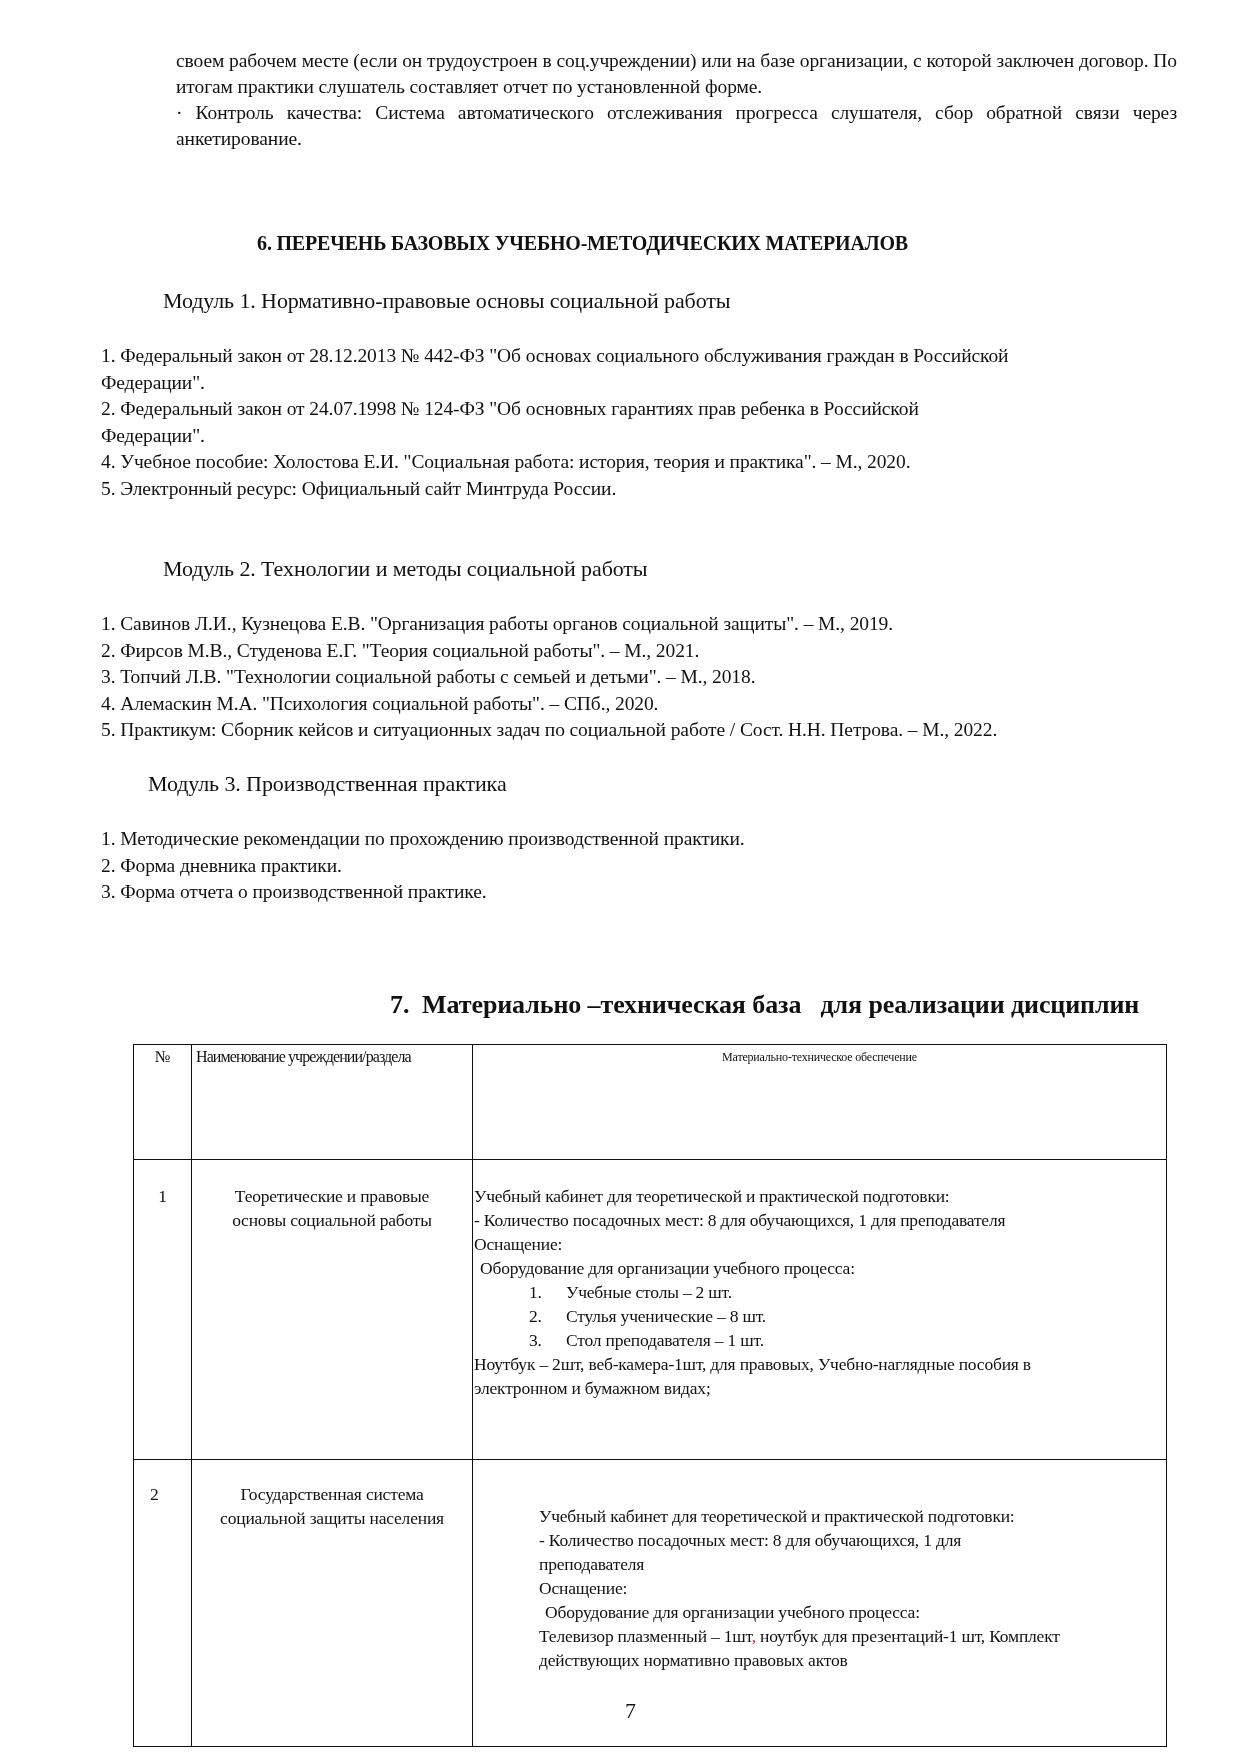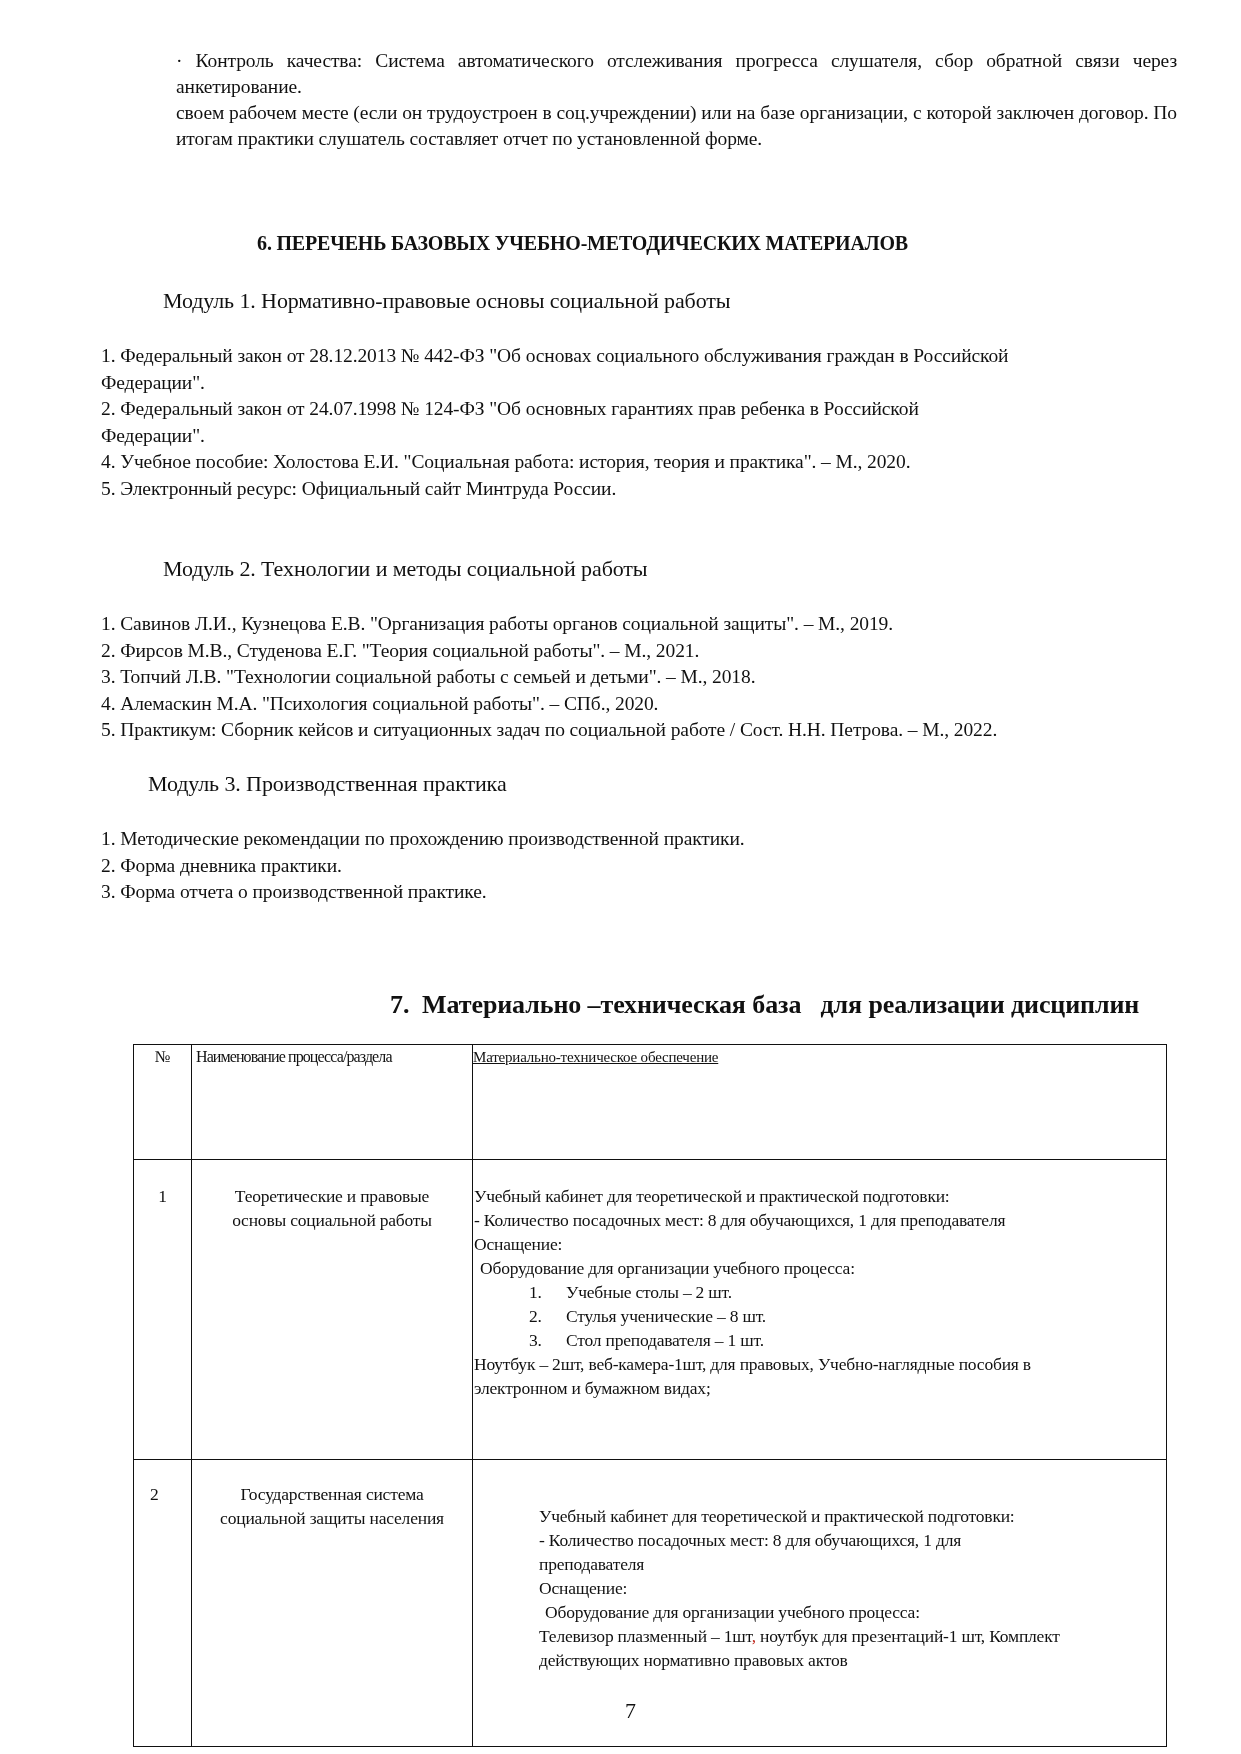--- a/index.html
+++ b/index.html
@@ -39,21 +39,21 @@
     font-size: 17.5px; line-height: 24px; letter-spacing: -0.2px;
   }
   table.mtb td {
     border: 1.6px solid #111; vertical-align: top; padding: 0;
   }
   .col-n { width: 58px; }
   .col-d { width: 281px; }
   .hdr td { height: 114px; vertical-align: middle; }
   .hdr .c-n { text-align: center; font-size: 16.5px; }
   .hdr .c-d { font-size: 16px; letter-spacing: -0.9px; white-space: nowrap; padding-left: 4px; }
-  .hdr .c-m { font-size: 15px; text-decoration: underline; }
+  .hdr .c-m { text-align: center; font-size: 12px; }
   .r1 td { height: 275px; }
   .r2 td { height: 242px; }
   .c-num { text-align: center; padding-top: 24px !important; }
   .r2 .c-num { padding-top: 22px !important; text-align: left; padding-left: 16px !important; }
   .c-name { text-align: center; padding-top: 24px !important; }
   .r2 .c-name { padding-top: 22px !important; }
   .r1 .c-mat { padding-top: 24px !important; padding-left: 1px !important; }
   .r2 .c-mat { padding-top: 44px !important; padding-left: 66px !important; }
   .mat-line { white-space: nowrap; }
   .indent1 { padding-left: 6px; }
@@ -63,22 +63,22 @@
   .pagenum {
     left: 0; width: 1241px; top: 1698px; text-align: center; font-size: 22px;
     padding-left: 20px; box-sizing: border-box;
   }
   .red { color: #c0281e; }
 </style>
 </head>
 <body>
 
 <div class="abs para" style="top:48px;">
+  <p>своем рабочем месте (если он трудоустроен в соц.учреждении) или на базе организации, с которой заключен договор. По итогам практики слушатель составляет отчет по установленной форме.</p>
   <p>· Контроль качества: Система автоматического отслеживания прогресса слушателя, сбор обратной связи через анкетирование.</p>
-  <p>своем рабочем месте (если он трудоустроен в соц.учреждении) или на базе организации, с которой заключен договор. По итогам практики слушатель составляет отчет по установленной форме.</p>
 </div>
 
 <div class="abs h6">6. ПЕРЕЧЕНЬ БАЗОВЫХ УЧЕБНО-МЕТОДИЧЕСКИХ МАТЕРИАЛОВ</div>
 
 <div class="abs module" style="left:163px; top:288px;">Модуль 1. Нормативно-правовые основы социальной работы</div>
 <div class="abs reflist" style="top:343px;">
   <div>1. Федеральный закон от 28.12.2013 № 442-ФЗ "Об основах социального обслуживания граждан в Российской</div>
   <div>Федерации".</div>
   <div>2. Федеральный закон от 24.07.1998 № 124-ФЗ "Об основных гарантиях прав ребенка в Российской</div>
   <div>Федерации".</div>
@@ -106,21 +106,21 @@
 
 <table class="mtb">
   <colgroup>
     <col class="col-n">
       <col class="col-d">
       <col>
   </colgroup>
   <tbody>
       <tr class="hdr">
     <td class="c-n">№</td>
-    <td class="c-d">Наименование процесса/раздела</td>
+    <td class="c-d">Наименование учреждении/раздела</td>
     <td class="c-m">Материально-техническое обеспечение</td>
   </tr>
   <tr class="r1">
     <td class="c-num">1</td>
     <td class="c-name">
       <div>Теоретические и правовые</div>
       <div>основы социальной работы</div>
     </td>
     <td class="c-mat">
       <div class="mat-line">Учебный кабинет для теоретической и практической подготовки:</div>

